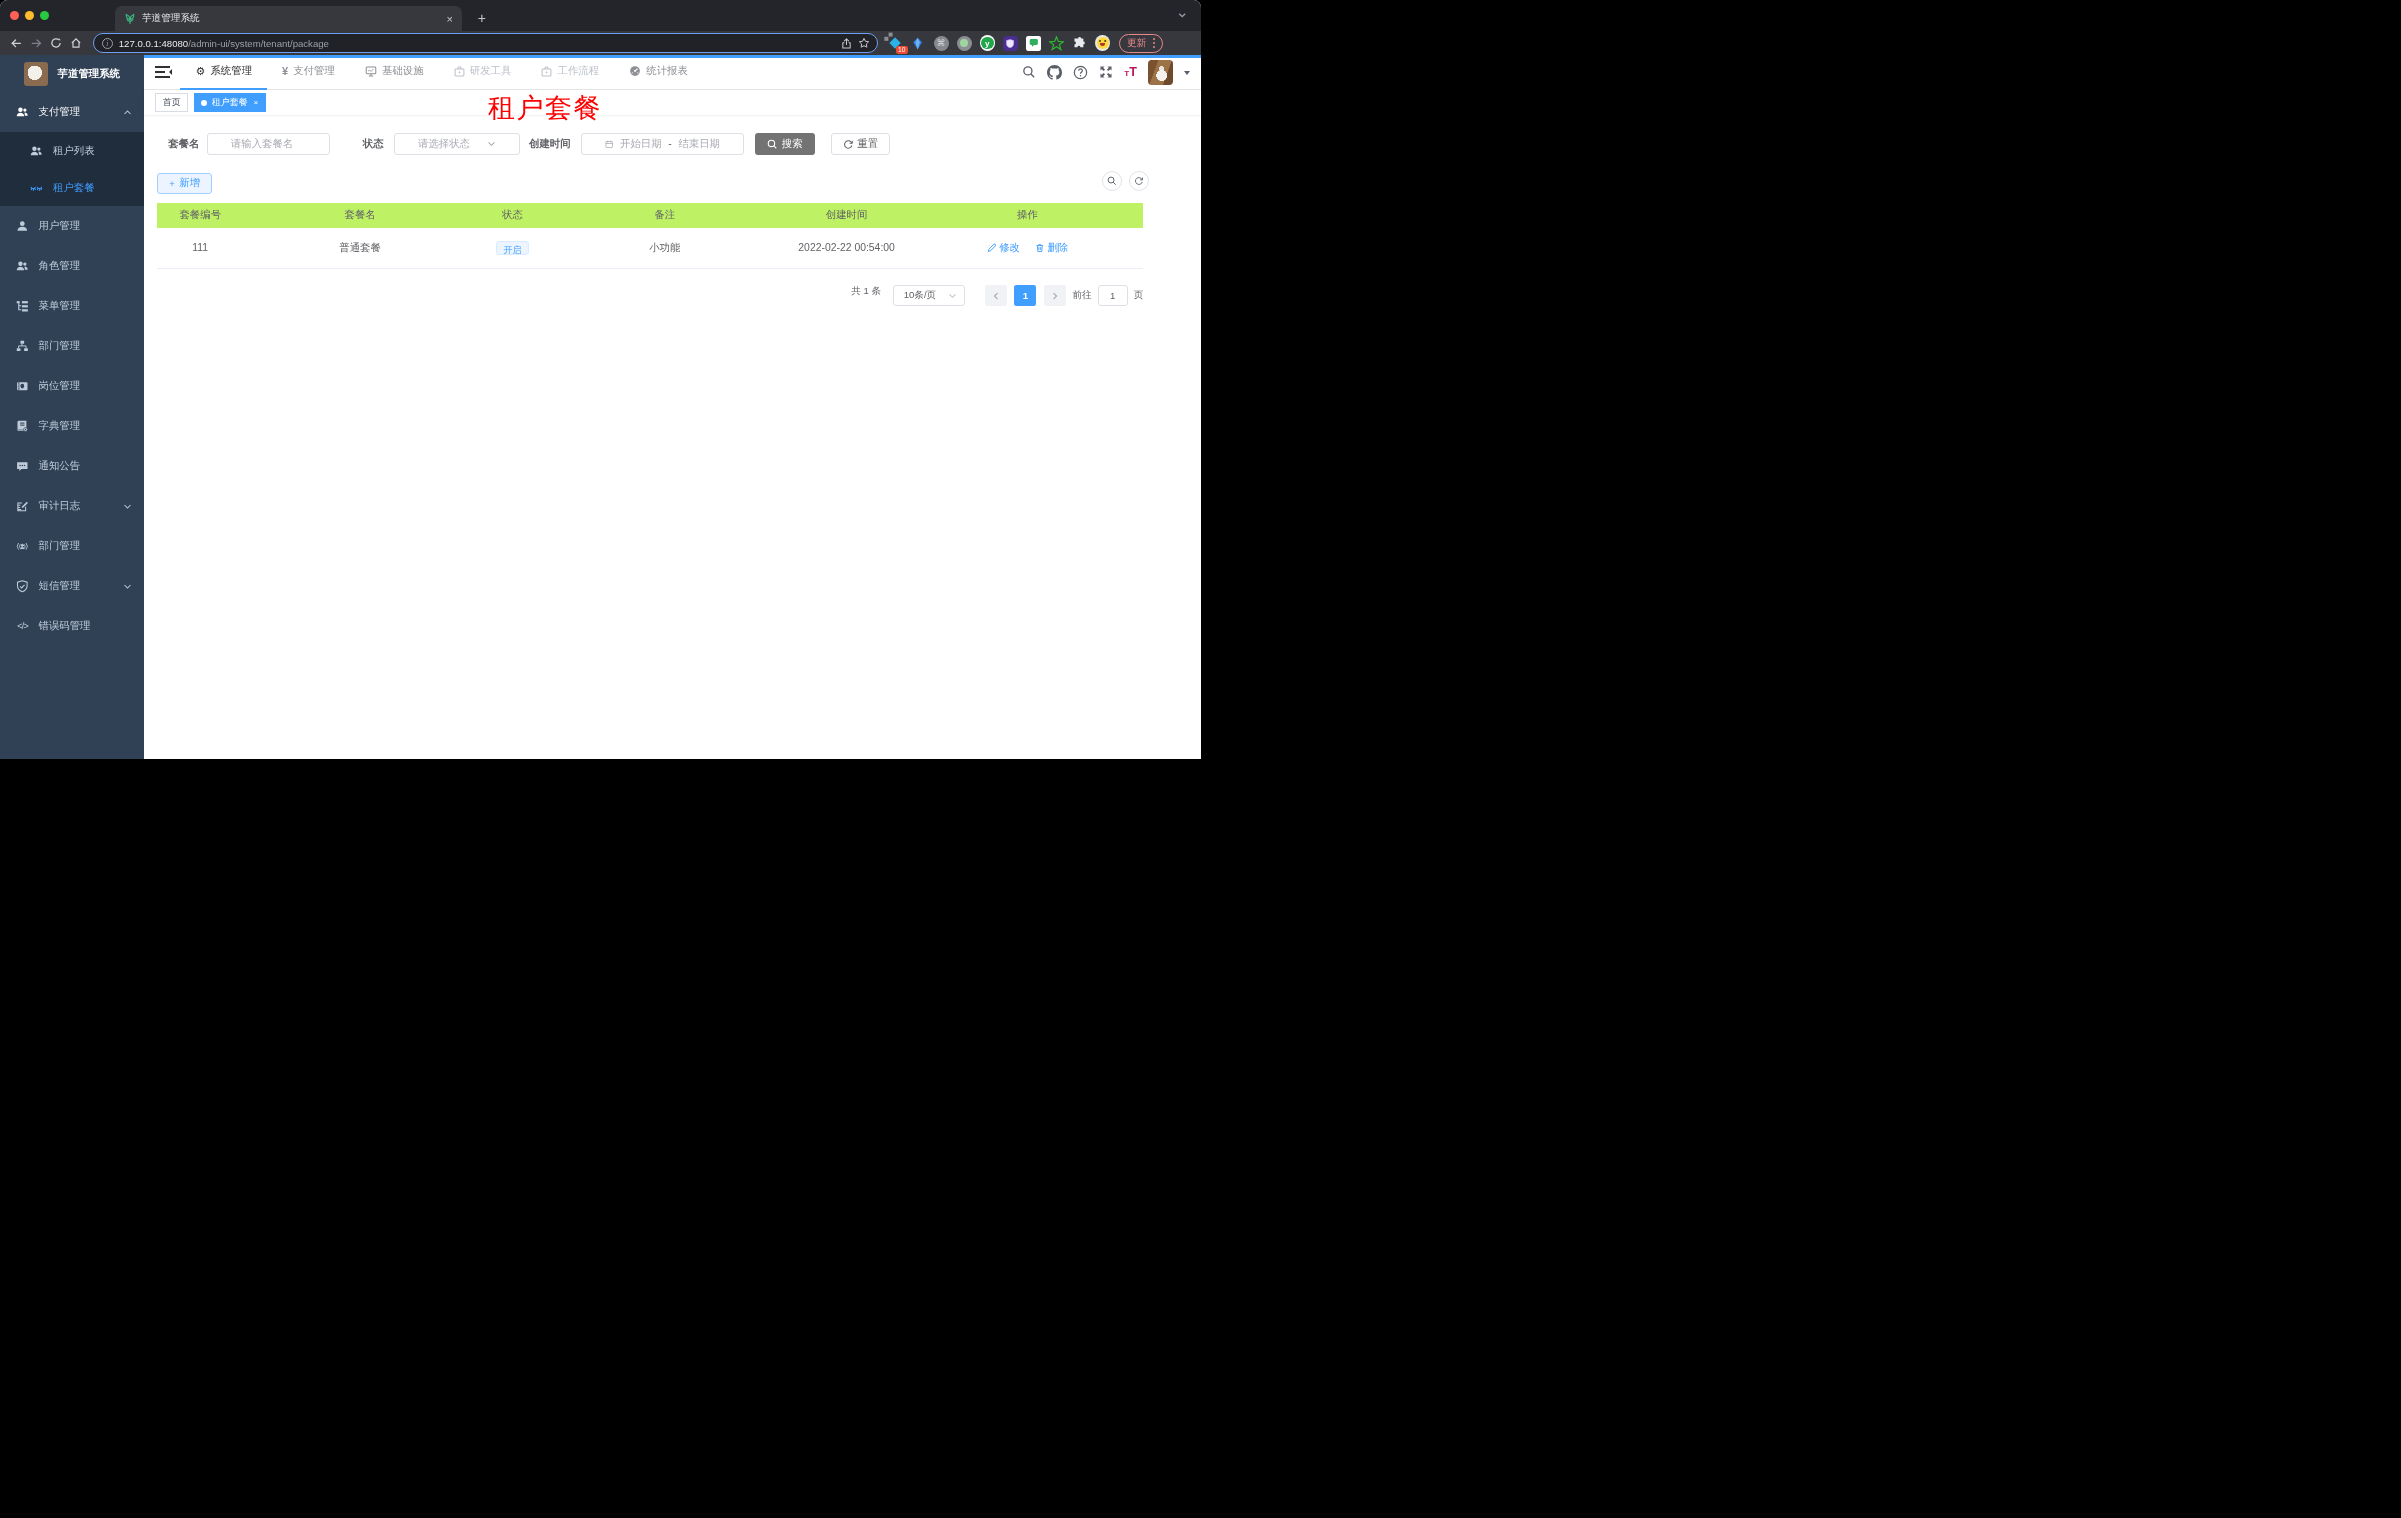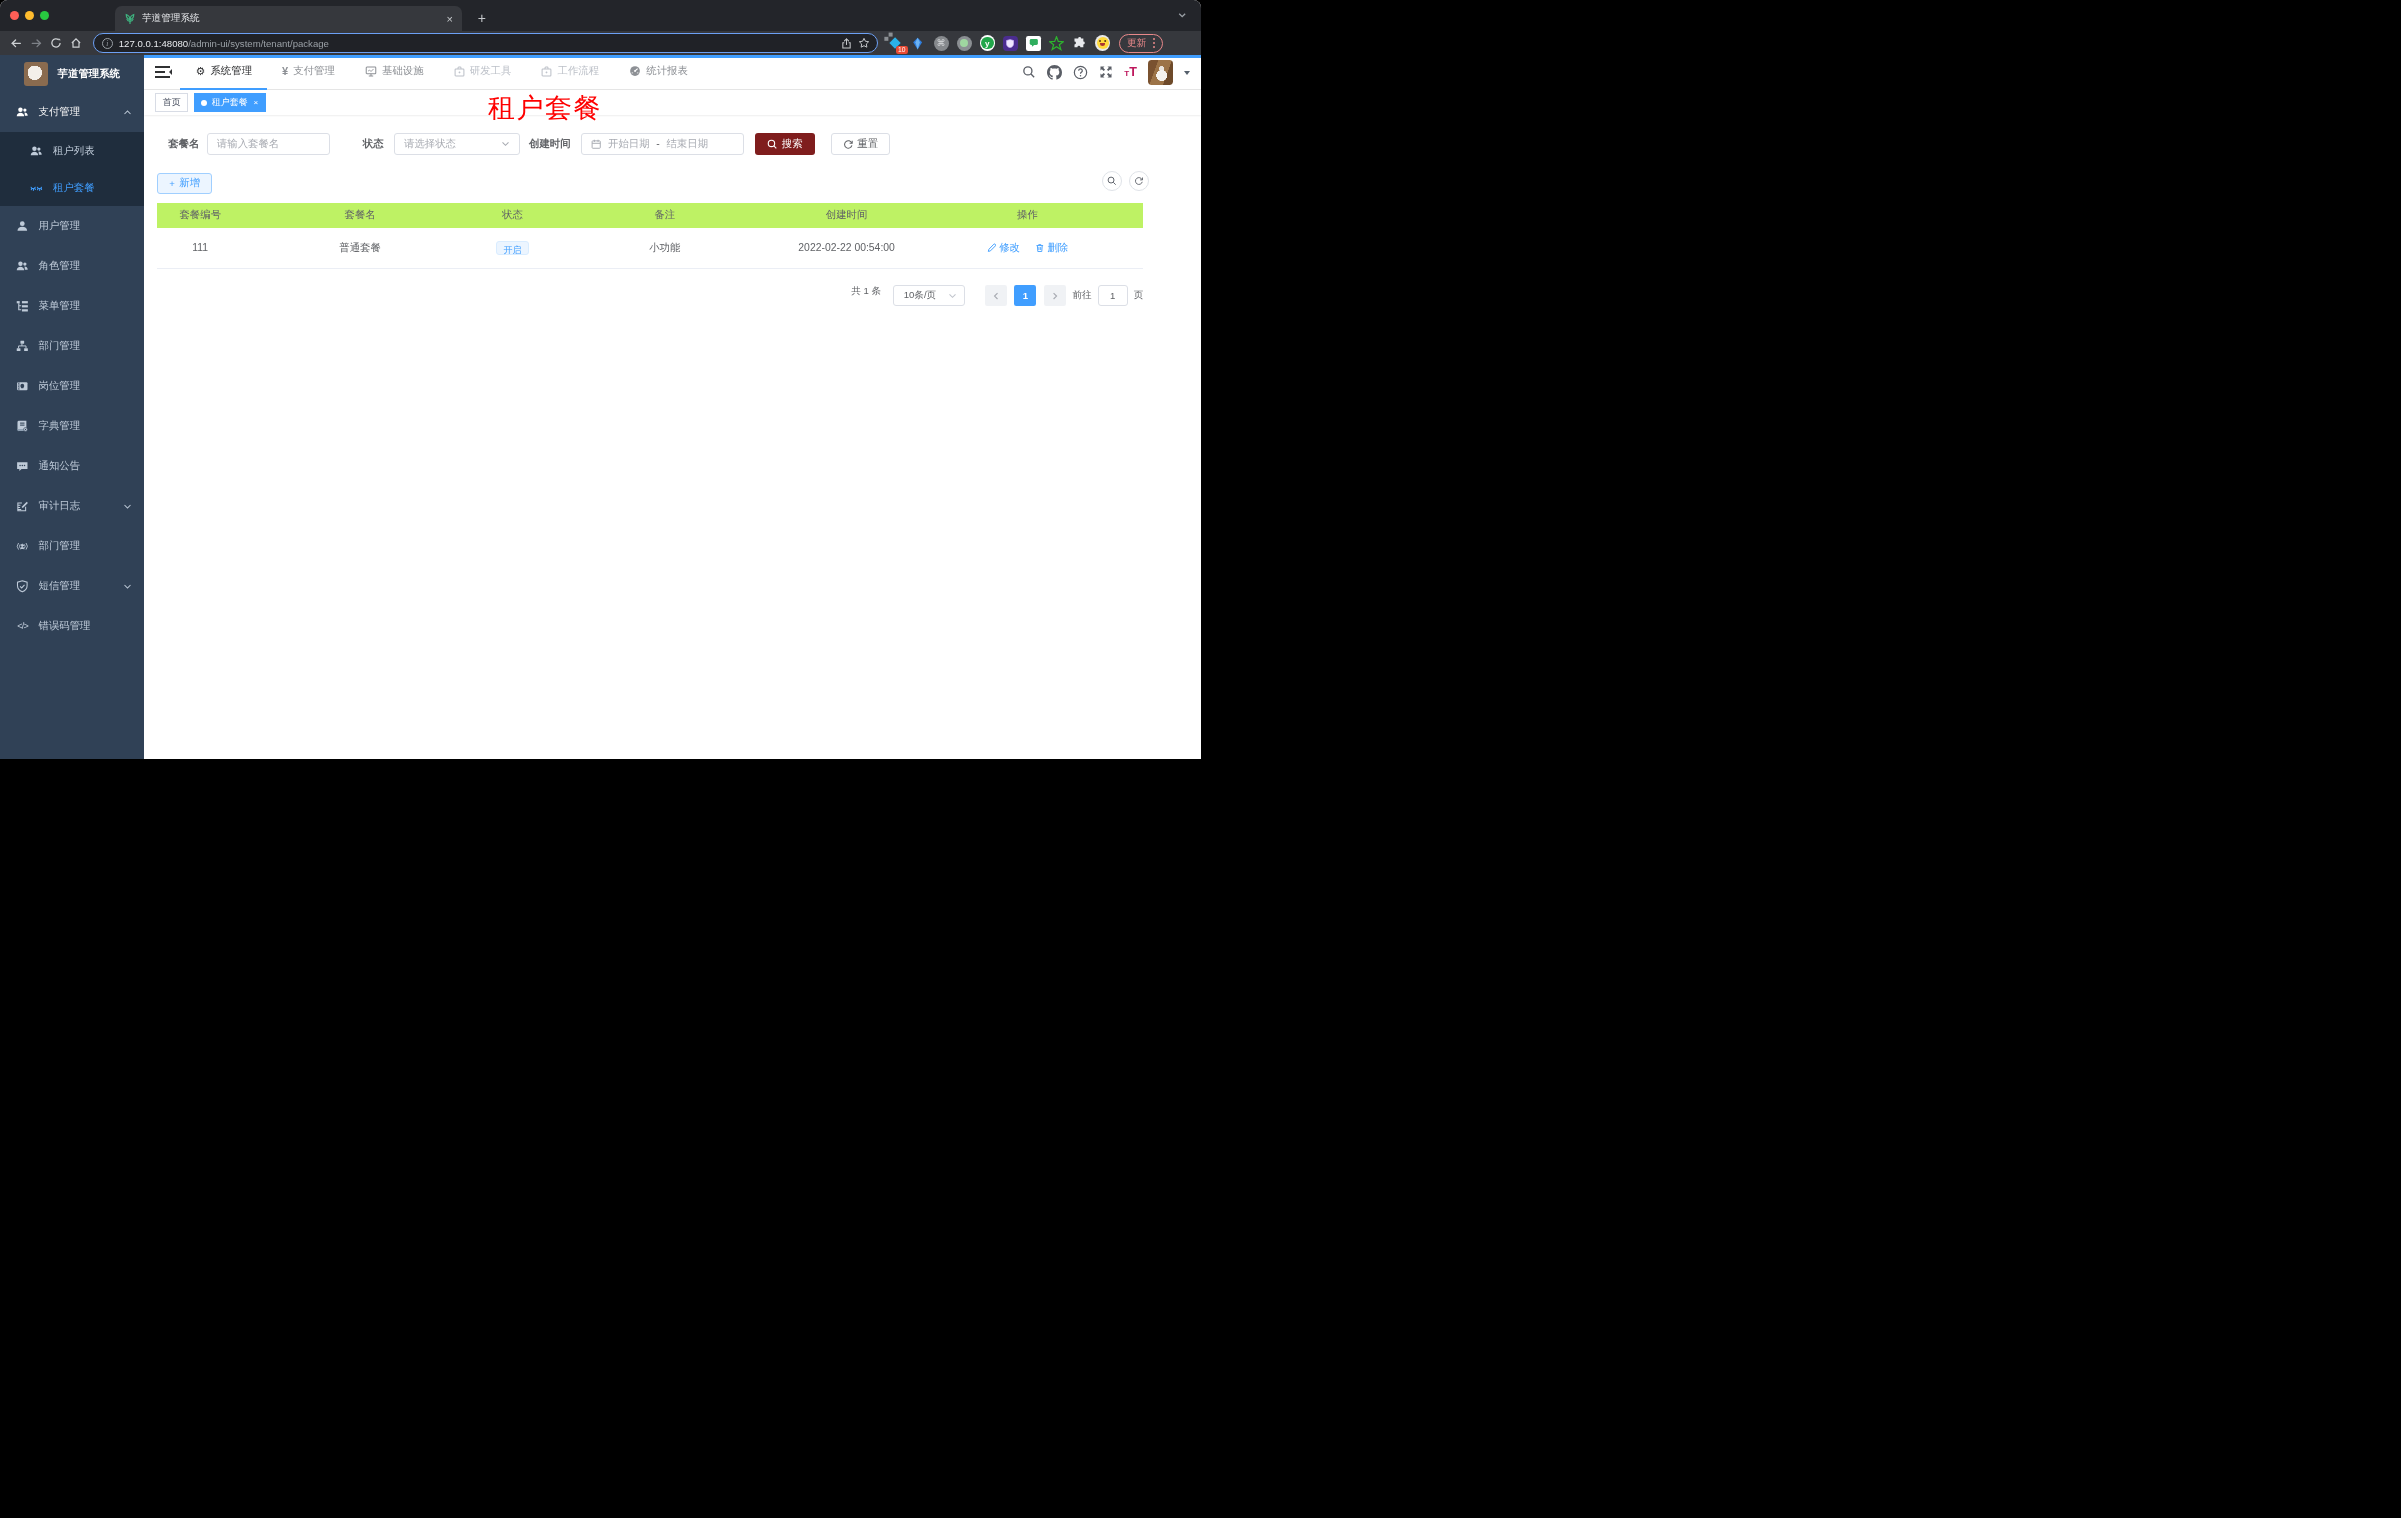--- a/index.html
+++ b/index.html
@@ -90,27 +90,27 @@
   .tagbar{height:24.4px;background:#fff;box-shadow:0 0.7px 2.2px rgba(0,0,0,.12);display:flex;align-items:center;padding:0 11px;gap:5.2px;position:relative;z-index:3;flex-shrink:0}
   .tagv{height:19px;display:flex;align-items:center;gap:4.4px;padding:0 6.7px;border:0.7px solid #d8dce5;background:#fff;color:#495060;font-size:9px}
   .tagv.active{background:#409eff;border-color:#409eff;color:#fff}
   .tagv .dot{width:6px;height:6px;border-radius:50%;background:#fff}
   .tagv .tclose{font-size:8.1px;margin-left:1.5px}
   .annotation{position:absolute;top:35px;left:344px;z-index:10;color:#fe0000;font-size:27px;font-weight:500;letter-spacing:1.5px;white-space:nowrap}
 
   .content{flex:1;background:#fff;padding:18px 0 0 13.3px;position:relative;font-size:10.4px;color:#606266}
   .filter-row{display:flex;align-items:center;height:22px}
   .flabel{font-weight:bold;color:#606266;white-space:nowrap}
-  .inp{height:22px;border:0.7px solid #dcdfe6;border-radius:3px;background:#fff;display:flex;align-items:center;padding:0 9px;color:#606266}
+  .inp{height:22px;border:0.7px solid #dcdfe6;border-radius:3px;background:#fff;display:flex;align-items:center;padding:0 23px;color:#606266}
   .inp input{border:0;outline:0;width:100%;font-size:10.4px;color:#606266;font-family:inherit;background:transparent}
   .inp input::placeholder{color:#a8abb2}
   .ph{color:#a8abb2;white-space:nowrap}
   .sel-caret{margin-left:auto;color:#a8abb2}
   .btn{height:22px;border-radius:3px;display:flex;align-items:center;justify-content:center;gap:4.4px;font-size:10.4px;padding:0 11px;border:0.7px solid transparent;cursor:default;white-space:nowrap}
-  .btn-primary{background:#7f1d1d;color:#fff}
+  .btn-primary{background:#737373;color:#fff}
   .btn-plain{background:#fff;border-color:#dcdfe6;color:#606266}
   .btn-add{height:21px;background:#ecf5ff;border:0.7px solid #a0cfff;color:#409eff;margin-top:18px}
   .add-row{display:flex}
   .mini-circles{position:absolute;top:56px;right:52px;display:flex;gap:7.4px}
   .mini-circles .mc{width:20px;height:20px;border-radius:50%;border:0.7px solid #dfe3e8;background:#fff;display:flex;align-items:center;justify-content:center;color:#5a5e66}
 
   .table{width:986px;margin-top:9px}
   .thead,.trow{display:flex;align-items:center}
   .thead{background:#bef264;height:25px;font-weight:normal;color:#606266}
   .trow{height:41px;border-bottom:0.7px solid #ebeef5}

